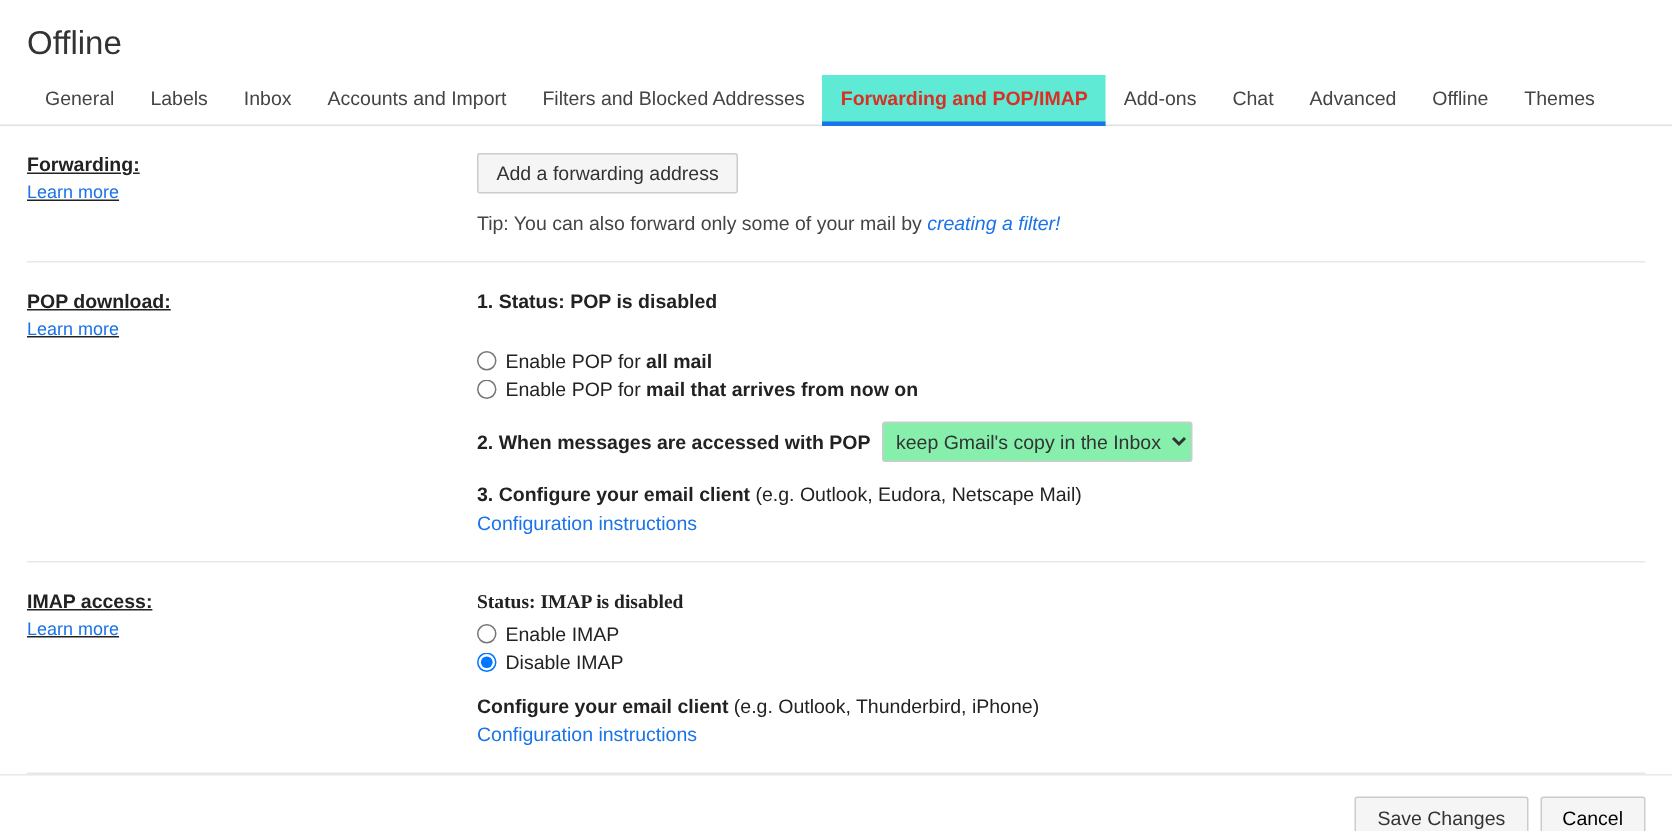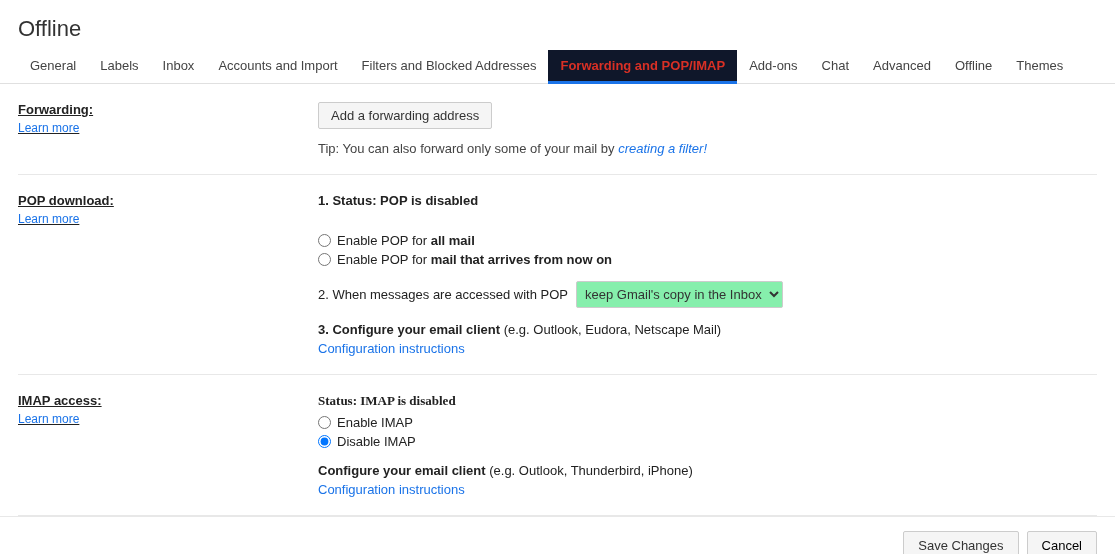--- a/index.html
+++ b/index.html
@@ -30,21 +30,21 @@
       padding: 8px 12px;
       cursor: pointer;
       text-decoration: none;
       white-space: nowrap;
       border-bottom: 3px solid transparent;
       margin-bottom: -1px;
     }
     .nav-item.active {
       color: #d93025;
       font-weight: bold;
-      background: #0f172a;
+      background: #5eead4;
       border-bottom: 3px solid #1a73e8;
       border-radius: 0;
     }
     .content {
       padding: 0 18px;
     }
     .section {
       display: flex;
       border-bottom: 1px solid #e8e8e8;
       padding: 18px 0;
@@ -112,21 +112,21 @@
       cursor: pointer;
     }
     .when-messages {
       margin-top: 14px;
       margin-bottom: 14px;
       display: flex;
       align-items: center;
       gap: 8px;
       font-size: 13px;
     }
-    .when-messages strong { font-weight: normal; }
+    .when-messages strong { font-weight: bold; }
     .dropdown-select {
       border: 1px solid #ccc;
       border-radius: 2px;
       font-size: 13px;
       padding: 4px 4px;
       color: #333;
       background: #86efac;
       cursor: pointer;
       min-width: 200px;
     }

